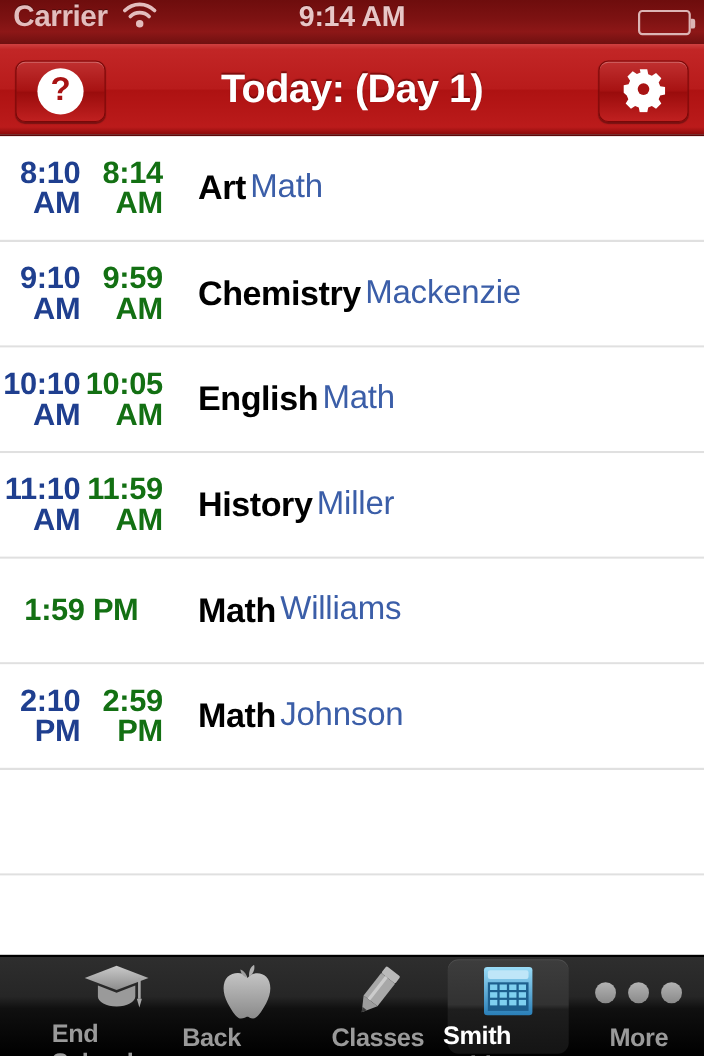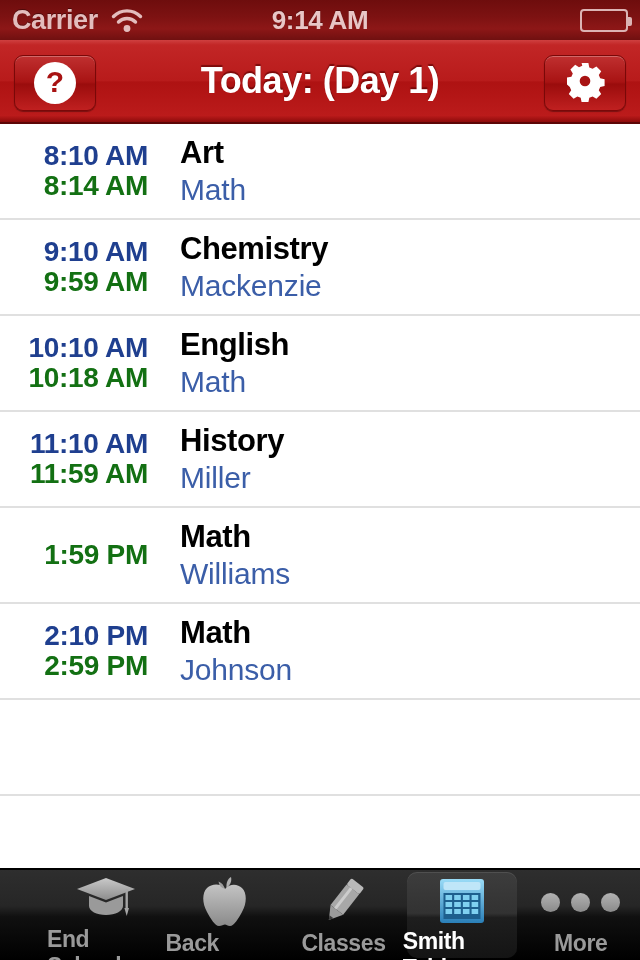--- a/index.html
+++ b/index.html
@@ -9,21 +9,21 @@
     background:#ffffff;
     overflow:hidden;
     -webkit-font-smoothing:antialiased;
   }
   #app { position:relative; width:640px; height:960px; overflow:hidden; background:#fff; }
 
   
   .statusbar {
     position:absolute; top:0; left:0; width:640px; height:40px;
     background:linear-gradient(to bottom, #6e0d0d 0%, #7d1212 42%, #8d1717 72%, #701010 100%);
-    display:flex; align-items:center; padding:0 12px;
+    display:flex; padding:0 12px;
   }
   .sb-carrier {
     color:#e3bdbd; font-size:27px; font-weight:bold; letter-spacing:-0.4px;
     text-shadow:0 -1px 0 rgba(0,0,0,.35);
   }
   .sb-wifi { margin-left:12px; width:34px; height:26px; position:relative; }
   .sb-time {
     position:absolute; left:0; right:0; text-align:center;
     color:#e8c6c6; font-size:26px; font-weight:bold; letter-spacing:-0.3px;
     text-shadow:0 -1px 0 rgba(0,0,0,.3);
@@ -71,26 +71,26 @@
     position:absolute; top:124px; left:0; width:640px; height:744px;
     background:#ffffff; overflow:hidden;
   }
   .row {
     position:relative; height:96px; border-bottom:2px solid #e0e0e0;
     display:flex; align-items:center; background:#fff;
   }
   .row.empty { border-bottom:2px solid #e0e0e0; }
   .times {
     width:152px; flex:0 0 152px; text-align:right; padding-right:4px;
-    display:flex; flex-direction:column; justify-content:center; gap:2px;
+    display:flex; flex-direction:row; justify-content:center; gap:2px;
   }
   .t-start { color:#1f3f8f; font-size:28px; font-weight:bold; letter-spacing:-0.3px; line-height:1; }
   .t-end   { color:#137013; font-size:28px; font-weight:bold; letter-spacing:-0.3px; line-height:1; }
   .info {
-    margin-left:28px; display:flex; flex-direction:column; justify-content:center; gap:4px;
+    margin-left:28px; display:flex; flex-direction:row; justify-content:center; gap:4px;
   }
   .subject { color:#000000; font-size:31px; font-weight:bold; letter-spacing:-0.4px; line-height:1.08; }
   .teacher { color:#3b5ea8; font-size:30px; font-weight:normal; letter-spacing:-0.2px; line-height:1.08; }
 
   
   .tabbar {
     position:absolute; bottom:0; left:0; width:640px; height:92px;
     background:linear-gradient(to bottom, #2e2e2e 0%, #262626 40%, #101010 52%, #000000 100%);
     border-top:2px solid #000;
     display:flex;
@@ -176,21 +176,21 @@
             <span class="t-end">9:59 AM</span>
           </div>
           <div class="info">
             <span class="subject">Chemistry</span>
             <span class="teacher">Mackenzie</span>
           </div>
         </div>
         <div class="row">
           <div class="times">
             <span class="t-start">10:10 AM</span>
-            <span class="t-end">10:18 AM</span>
+            <span class="t-end">10:05 AM</span>
           </div>
           <div class="info">
             <span class="subject">English</span>
             <span class="teacher">Math</span>
           </div>
         </div>
         <div class="row">
           <div class="times">
             <span class="t-start">11:10 AM</span>
             <span class="t-end">11:59 AM</span>

